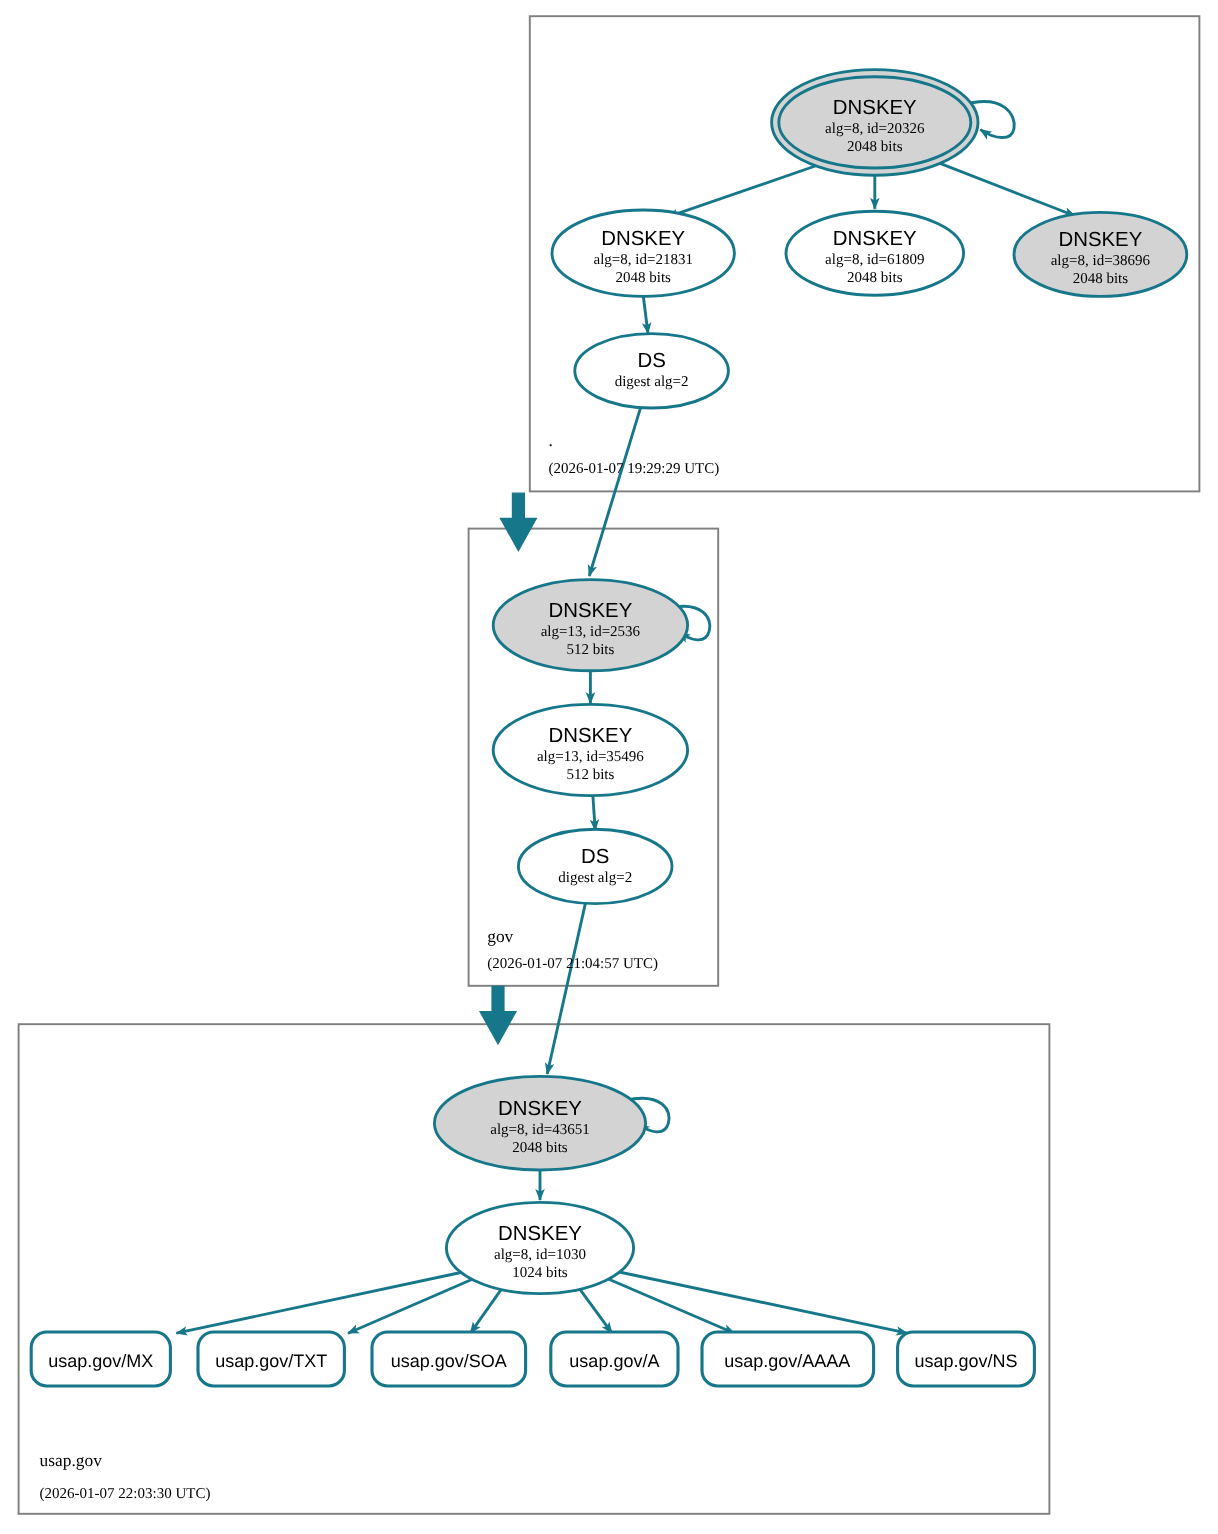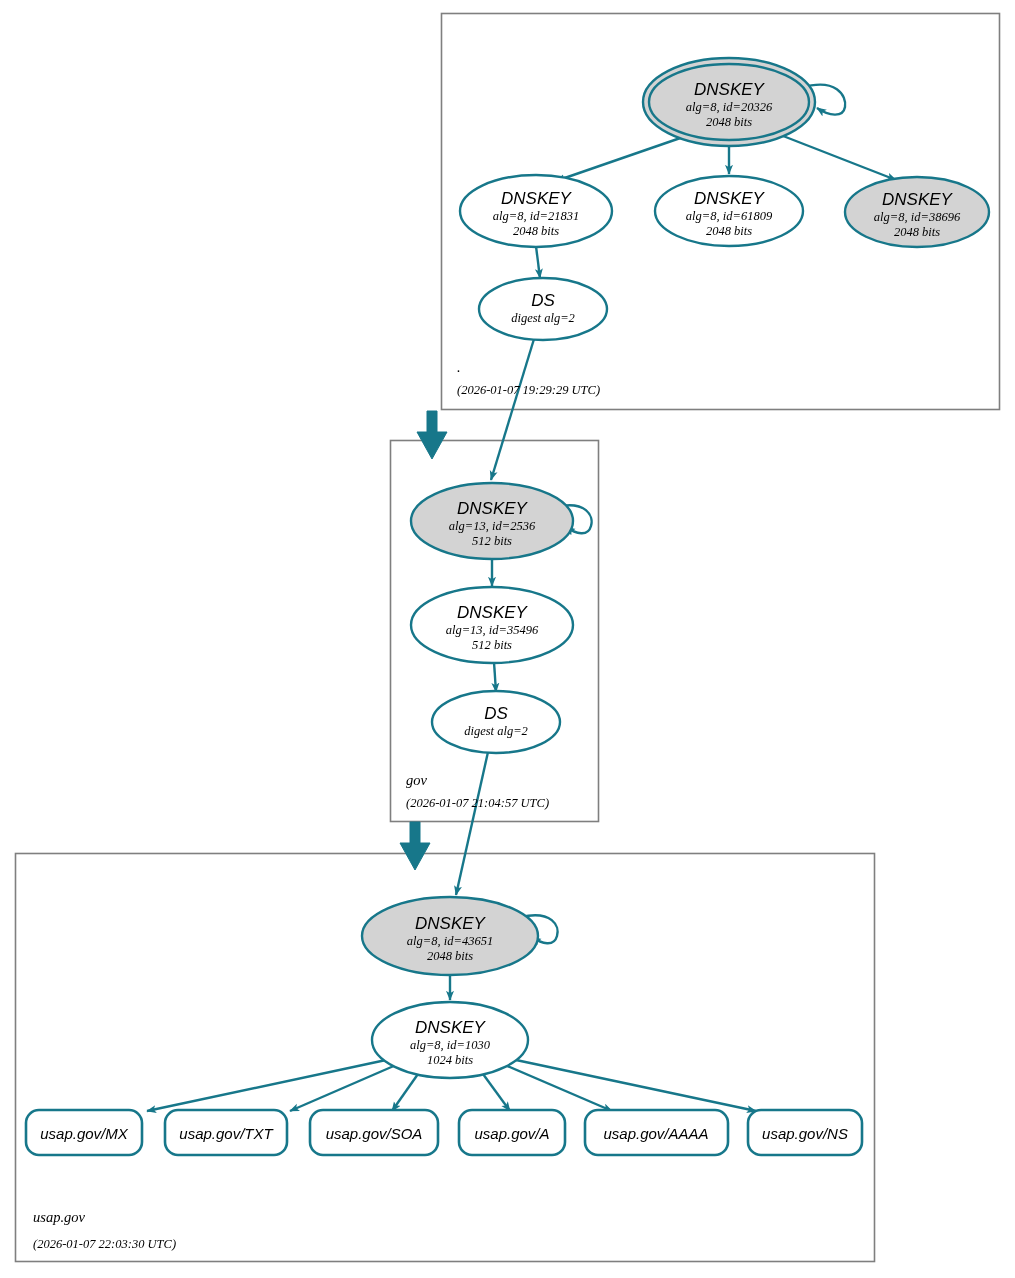--- a/index.html
+++ b/index.html
@@ -1,18 +1,18 @@
 <!DOCTYPE html>
 <html><head>
 <meta charset="utf-8">
 <style>
   html,body{margin:0;padding:0;background:#ffffff;}
   body{width:1015px;height:1278px;position:relative;overflow:hidden;
        font-family:"Liberation Sans",sans-serif;}
-  #stage{position:absolute;left:0;top:0;width:1015px;height:1278px;font-style:italic;}
+  #stage{position:absolute;left:0;top:0;width:1015px;height:1278px;}
   svg.layer{position:absolute;left:0;top:0;width:1015px;height:1278px;}
   text{font-family:"Liberation Sans",sans-serif;}
   .t-title{font-family:"Liberation Sans",sans-serif;font-size:17px;fill:#000000;}
   .t-sub{font-family:"Liberation Serif",serif;font-size:12.5px;fill:#000000;}
   .t-zone{font-family:"Liberation Serif",serif;font-size:14.5px;fill:#000000;}
   .t-ts{font-family:"Liberation Serif",serif;font-size:12.5px;fill:#000000;}
   .t-rr{font-family:"Liberation Sans",sans-serif;font-size:15px;fill:#000000;}
 </style>
 </head>
 <body>

